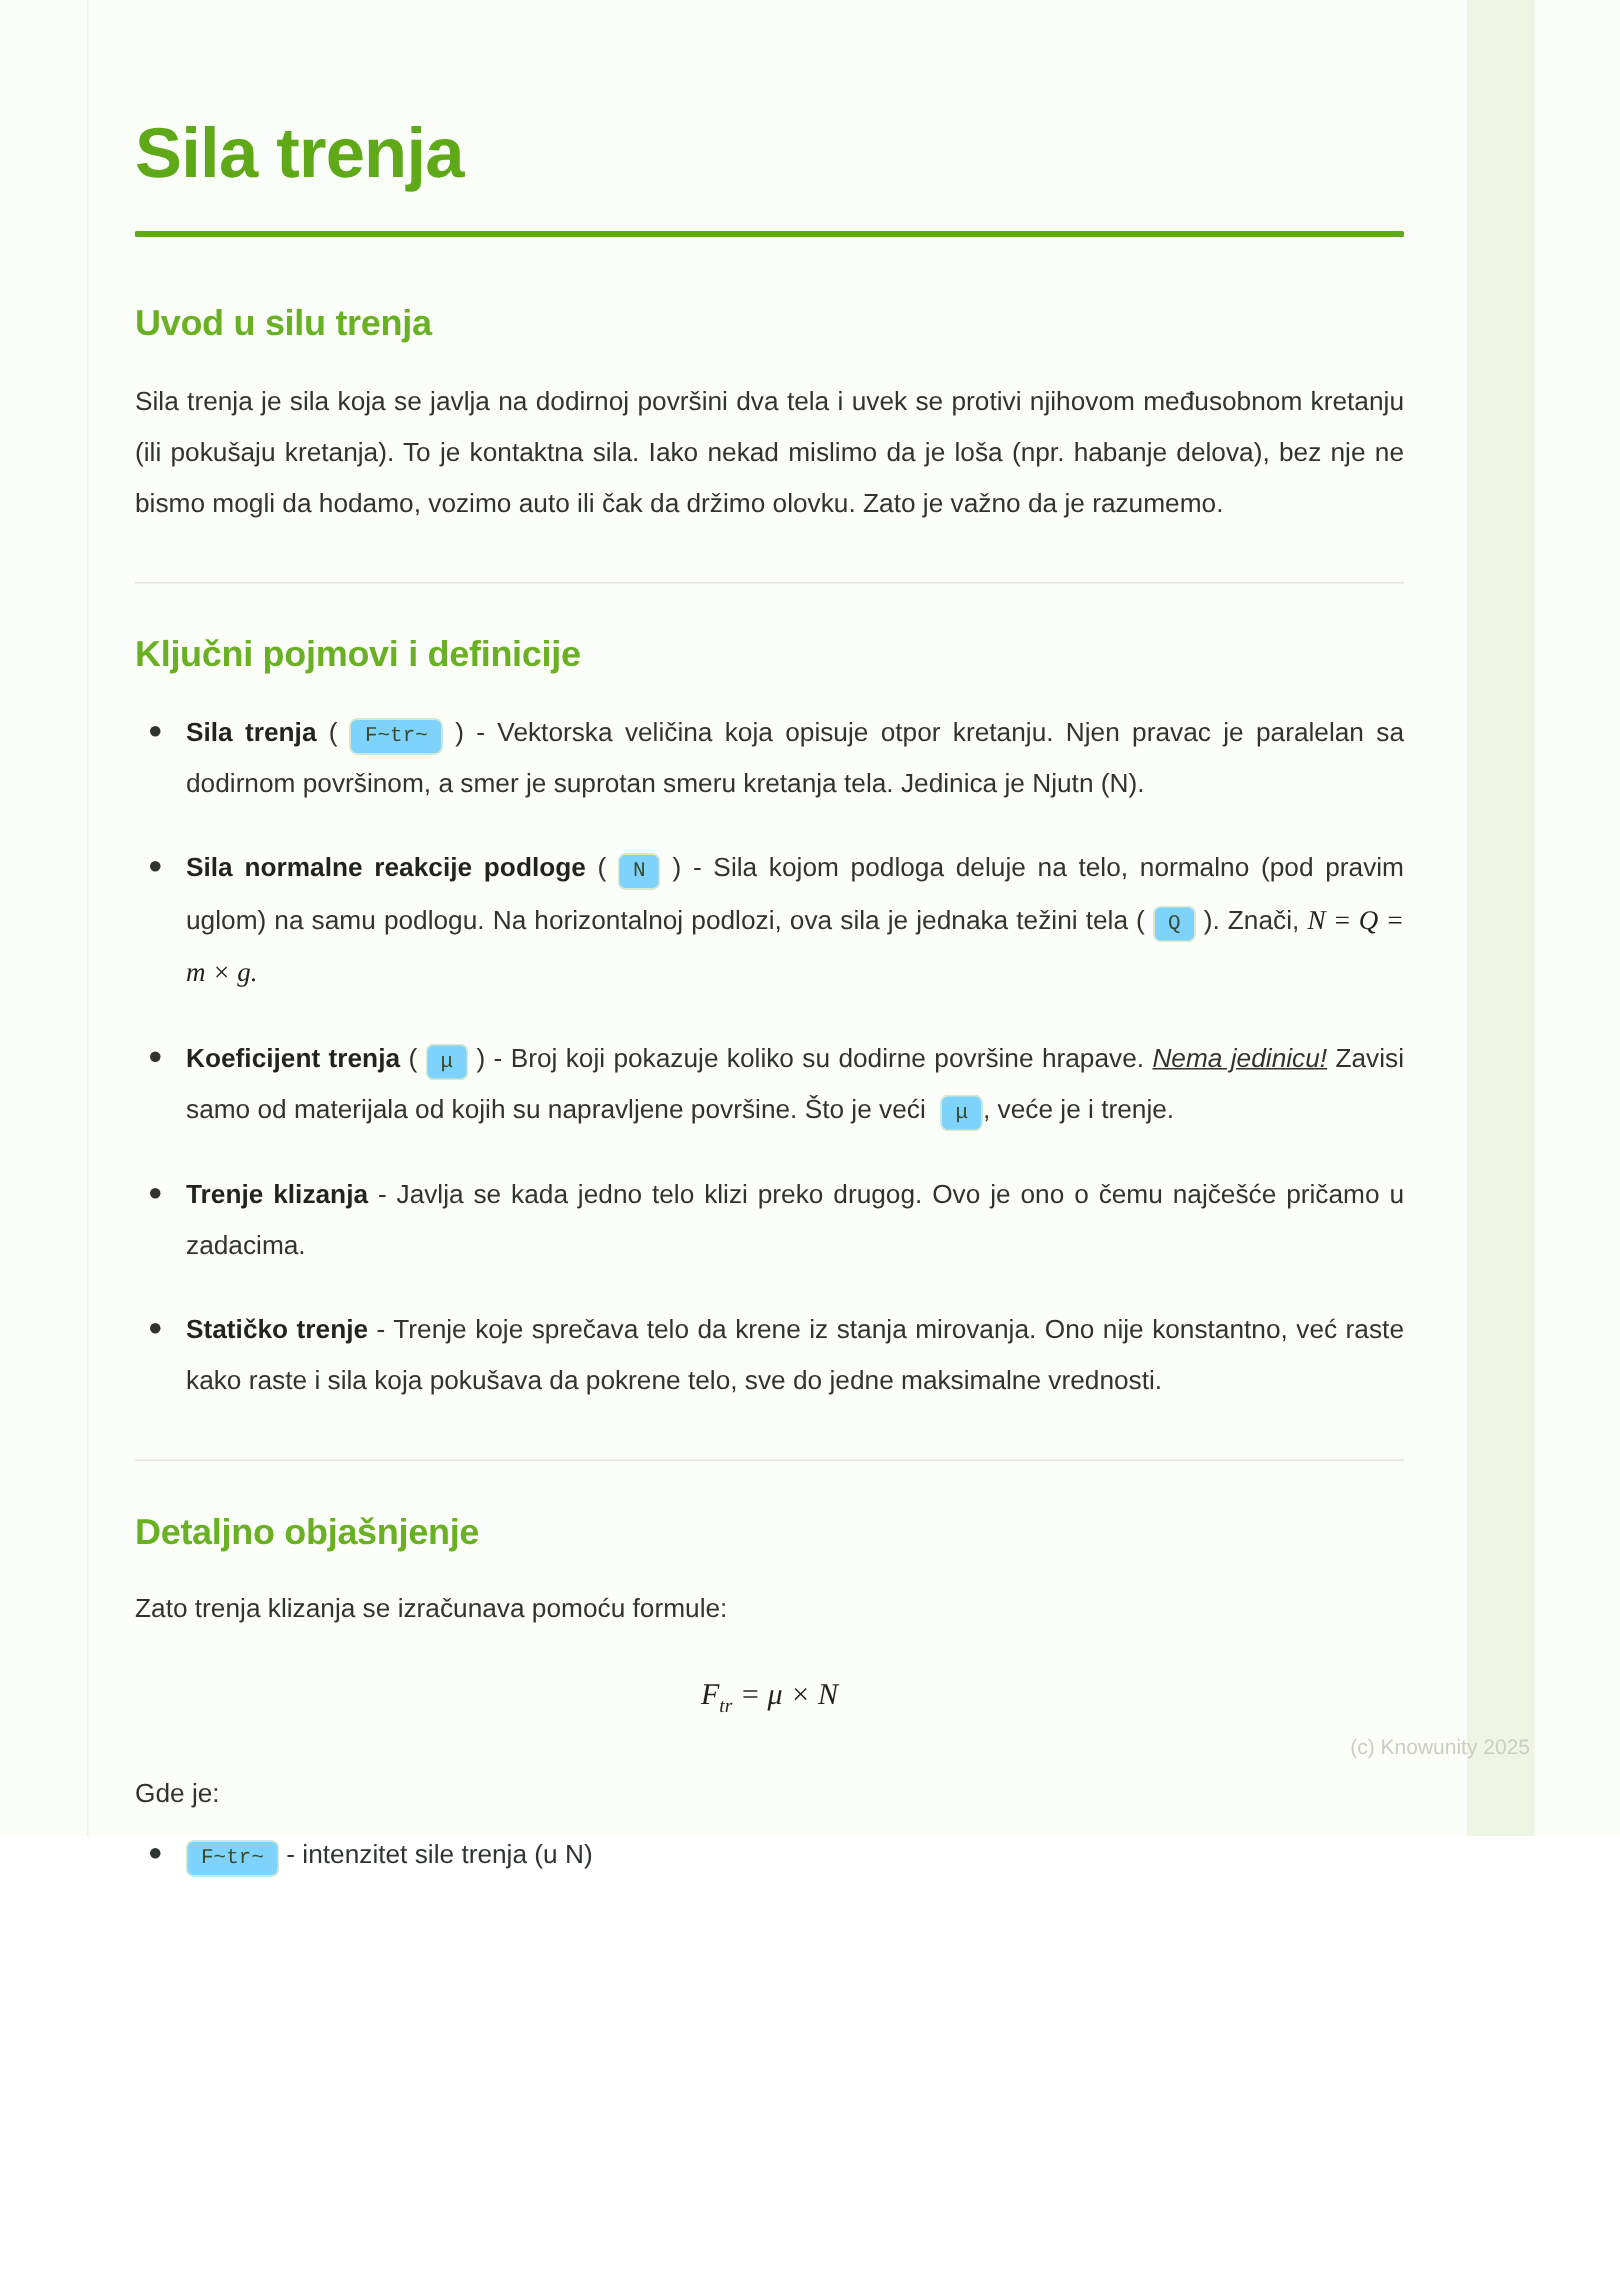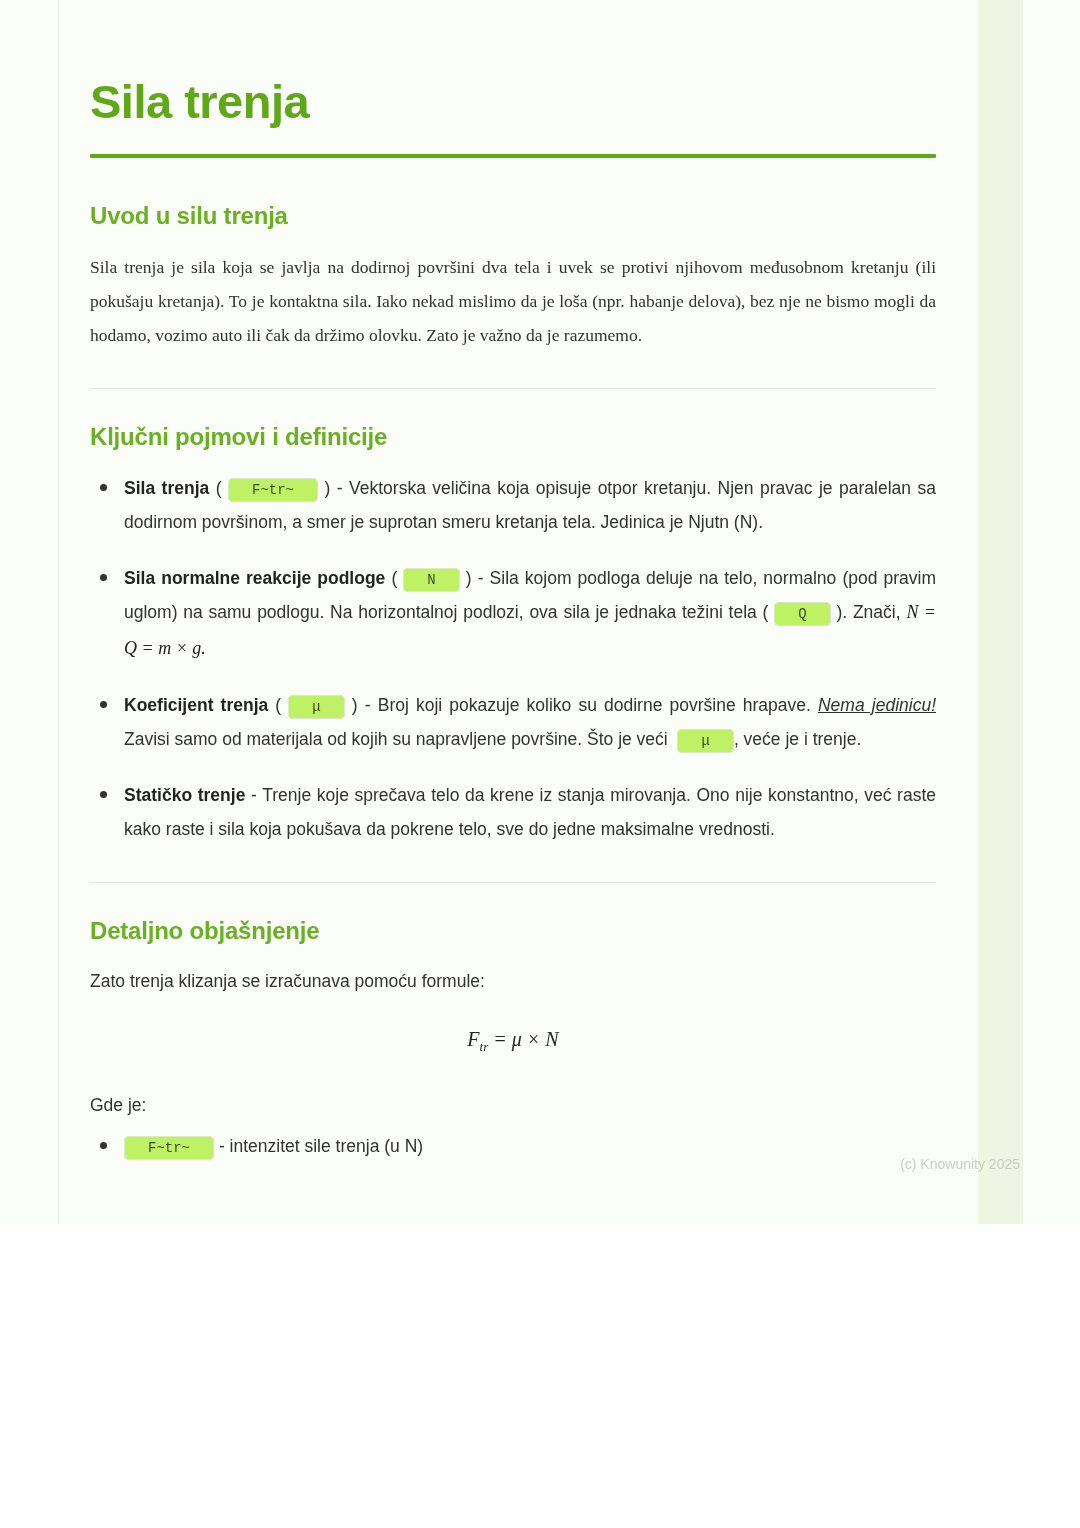--- a/index.html
+++ b/index.html
@@ -66,21 +66,20 @@
     margin: 0 0 20px 0;
     font-weight: bold;
     letter-spacing: -0.2px;
   }
   p.body-text {
     font-size: 17.5px;
     line-height: 1.95;
     color: #2f3430;
     margin: 0 0 8px 0;
     text-align: justify;
-    font-family: Liberation Serif, serif;
   }
   .divider {
     height: 1px;
     background: #e2e6df;
     margin: 36px 0 34px 0;
   }
   ul.bullets {
     list-style: none;
     margin: 0;
     padding: 0;
@@ -102,24 +101,24 @@
     width: 7px;
     height: 7px;
     border-radius: 50%;
     background: #2f3430;
   }
   b, strong { font-weight: bold; color: #1f2420; }
   em { font-style: italic; text-decoration: underline; }
   code.chip {
     font-family: "Liberation Mono", monospace;
     font-size: 14px;
-    background: #bef264;
+    background: #7dd3fc;
     border: 1px solid #dbe8ca;
     border-radius: 5px;
-    padding: 3px 23px;
+    padding: 3px 9px;
     color: #3c4a2c;
     white-space: nowrap;
   }
   .math {
     font-family: "Liberation Serif", serif;
     font-style: italic;
     font-size: 18px;
     color: #222;
   }
   .formula-block {
@@ -169,20 +168,21 @@
     <h2 class="section-title">Ključni pojmovi i definicije</h2>
 
     <ul class="bullets">
 
       <li><strong>Sila trenja</strong> (&nbsp;<code class="chip">F~tr~</code>&nbsp;<span>) - Vektorska veličina koja opisuje otpor kretanju. Njen pravac je paralelan sa dodirnom površinom, a smer je suprotan smeru kretanja tela. Jedinica je Njutn (N).</span></li>
 
       <li><strong>Sila normalne reakcije podloge</strong> (&nbsp;<code class="chip">N</code>&nbsp;<span>) - Sila kojom podloga deluje na telo, normalno (pod pravim uglom) na samu podlogu. Na horizontalnoj podlozi, ova sila je jednaka težini tela (</span>&nbsp;<code class="chip">Q</code>&nbsp;<span>). Znači, </span><span class="math">N = Q = m × g.</span></li>
 
       <li><strong>Koeficijent trenja</strong> (&nbsp;<code class="chip">μ</code>&nbsp;<span>) - Broj koji pokazuje koliko su dodirne površine hrapave. </span><em>Nema jedinicu!</em><span> Zavisi samo od materijala od kojih su napravljene površine. Što je veći </span>&nbsp;<code class="chip">μ</code><span>, veće je i trenje.</span></li>
 
+      <li><strong>Trenje klizanja</strong><span> - Javlja se kada jedno telo klizi preko drugog. Ovo je ono o čemu najčešće pričamo u zadacima.</span></li>
 
       <li><strong>Statičko trenje</strong><span> - Trenje koje sprečava telo da krene iz stanja mirovanja. Ono nije konstantno, već raste kako raste i sila koja pokušava da pokrene telo, sve do jedne maksimalne vrednosti.</span></li>
 
     </ul>
 
     <div class="divider"></div>
 
     <h2 class="section-title">Detaljno objašnjenje</h2>
     <p class="lead-text">Zato trenja klizanja se izračunava pomoću formule:</p>
 

